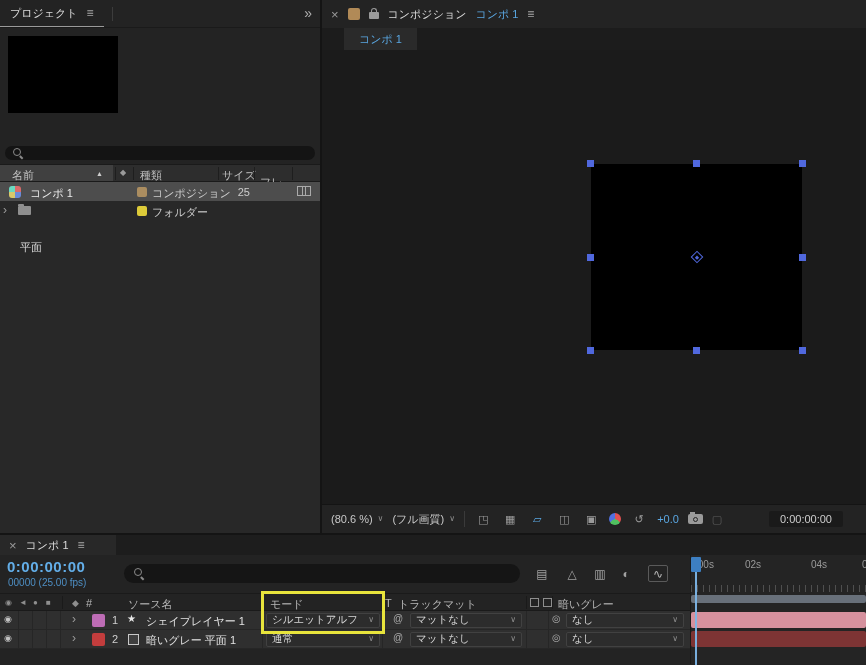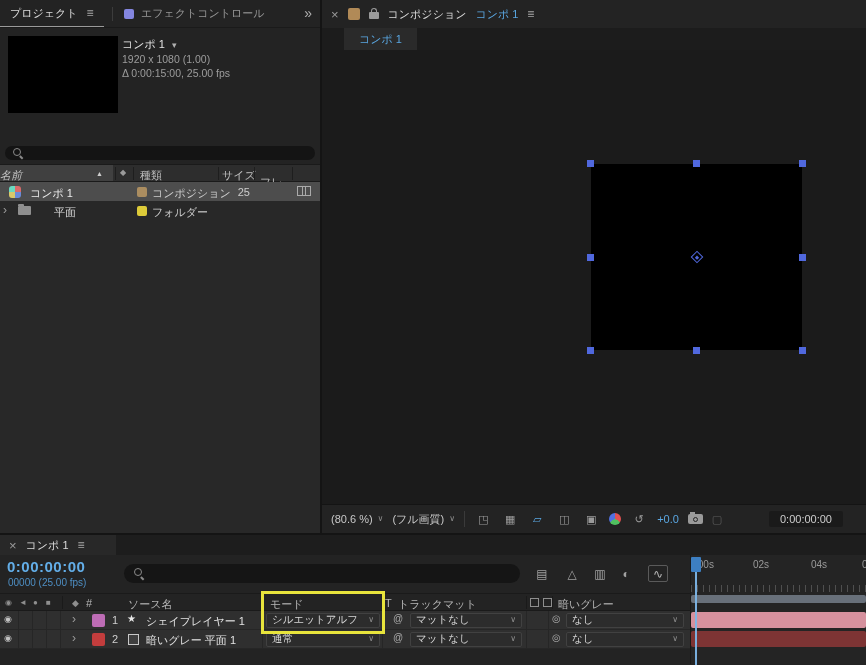--- a/index.html
+++ b/index.html
@@ -27,38 +27,38 @@
   .pp-info .dim{color:#9c9c9c;font-size:10.5px;}
 
   .pp-searchrow{position:relative;height:22px;background:#232323;}
   .pp-search-box{position:absolute;left:5px;top:4px;width:310px;height:14px;background:#141414;border-radius:7px;display:flex;align-items:center;padding-left:8px;}
   .icon-magnifier{position:relative;width:11px;height:11px;display:inline-block;}
   .icon-magnifier::before{content:"";position:absolute;left:0;top:0;width:6px;height:6px;border:1.5px solid #8a8a8a;border-radius:50%;}
   .icon-magnifier::after{content:"";position:absolute;left:7px;top:7.5px;width:4px;height:1.5px;background:#8a8a8a;transform:rotate(45deg);transform-origin:left center;}
 
   .pp-thead{position:relative;height:18px;background:#2d2d2d;border-top:1px solid #1a1a1a;border-bottom:1px solid #1a1a1a;color:#c2c2c2;}
   .pp-thead .col-name{position:absolute;left:0;top:0;width:113px;height:100%;background:#404040;}
-  .pp-thead .col-name .lbl{position:absolute;left:0;top:3px;font-style:italic;}
+  .pp-thead .col-name .lbl{position:absolute;left:12px;top:3px;}
   .pp-thead .sort{position:absolute;left:96px;top:5px;font-size:7px;color:#cfcfcf;}
   .th-diamond{position:absolute;left:120px;top:4px;font-size:8px;color:#9a9a9a;}
   .th-type{position:absolute;left:140px;top:3px;}
   .th-size{position:absolute;left:222px;top:3px;}
   .th-frame{position:absolute;left:260px;top:10px;}
   .vsep{position:absolute;top:2px;width:1px;height:13px;background:#1e1e1e;}
 
   .pp-row{position:relative;height:19px;background:transparent;}
   .pp-row.selected{background:#4d4d4d;}
   .comp-pinwheel{position:absolute;left:9px;top:3.5px;width:12px;height:12px;border-radius:3px;
       background:conic-gradient(#d96a6a 0 90deg,#6a8ad9 90deg 180deg,#d9c86a 180deg 270deg,#6ad9c0 270deg);}
   .row-twirl{position:absolute;left:3px;top:3px;color:#9a9a9a;font-size:12px;}
   .icon-folder{position:relative;width:13px;height:9px;background:#8f8f8f;border-radius:1px;display:inline-block;}
   .icon-folder::before{content:"";position:absolute;top:-2px;left:0;width:6px;height:2px;background:#8f8f8f;border-radius:1px 1px 0 0;}
   .pp-row .icon-folder{position:absolute;left:18px;top:5px;}
   .cell-name{position:absolute;left:30px;top:3.5px;color:#ececec;}
-  .pp-row:not(.selected) .cell-name{left:54px;color:#dcdcdc;}
+  .pp-row:not(.selected) .cell-name{left:20px;color:#dcdcdc;margin-top:35px;}
   .chip{position:absolute;left:137px;top:4.5px;width:10px;height:10px;border-radius:2px;}
   .chip-tan{background:#ab8d60;}
   .chip-yellow{background:#ddcb39;}
   .cell-type{position:absolute;left:152px;top:3.5px;color:#cccccc;}
   .cell-size{position:absolute;left:218px;top:3.5px;width:32px;text-align:right;color:#cccccc;}
   .usage-icon{position:absolute;left:297px;top:4px;width:14px;height:10px;border:1px solid #aaa;}
   .usage-icon::before{content:"";position:absolute;left:4px;top:0;width:1px;height:100%;background:#aaa;}
   .usage-icon::after{content:"";position:absolute;right:4px;top:0;width:1px;height:100%;background:#aaa;}
 
   .pp-empty{height:287px;background:#282828;}
@@ -162,37 +162,25 @@
 
 <div class="app">
 
   <div class="project-panel">
     <div class="pp-tabbar">
       <div class="pp-tab-active">
         <span>プロジェクト</span>
         <span class="glyph menu">≡</span>
       </div>
       <i class="pp-sep"></i>
-      <div class="pp-tab-fx">
-        <span class="fx-swatch"></span>
-        <span>エフェクトコントロール</span>
-      </div>
       <div class="pp-overflow glyph">»</div>
     </div>
 
     <div class="pp-preview">
       <div class="pp-thumb"></div>
-      <div class="pp-info">
-        <div class="name-line">
-          <span>コンポ 1</span>
-          <span class="glyph caret">▾</span>
-        </div>
-        <div class="dim">1920 x 1080 (1.00)</div>
-        <div class="dim">Δ 0:00:15:00, 25.00 fps</div>
-      </div>
     </div>
 
     <div class="pp-searchrow">
       <div class="pp-search-box">
         <span class="icon-magnifier"></span>
       </div>
     </div>
 
     <div class="pp-thead">
       <div class="col-name">
@@ -295,21 +283,21 @@
           <span class="icon-magnifier"></span>
         </div>
         <span class="tl-ico" style="left:532px">▤</span>
         <span class="tl-ico" style="left:562px">△</span>
         <span class="tl-ico" style="left:590px">▥</span>
         <span class="tl-ico" style="left:616px">◐</span>
         <span class="tl-ico boxed" style="left:648px">∿</span>
       </div>
       <div class="tl-right">
         <span class="ruler-label" style="left:4px">:00s</span>
-        <span class="ruler-label" style="left:62px">02s</span>
+        <span class="ruler-label" style="left:54px">02s</span>
         <span class="ruler-label" style="left:120px">04s</span>
         <span class="ruler-label" style="left:171px">0</span>
         <i class="ruler-ticks"></i>
       </div>
     </div>
 
     <div class="tl-row tl-header">
       <div class="tl-left">
         <span class="av-glyph" style="left:5px">◉</span>
         <span class="av-glyph" style="left:19px">◄</span>

